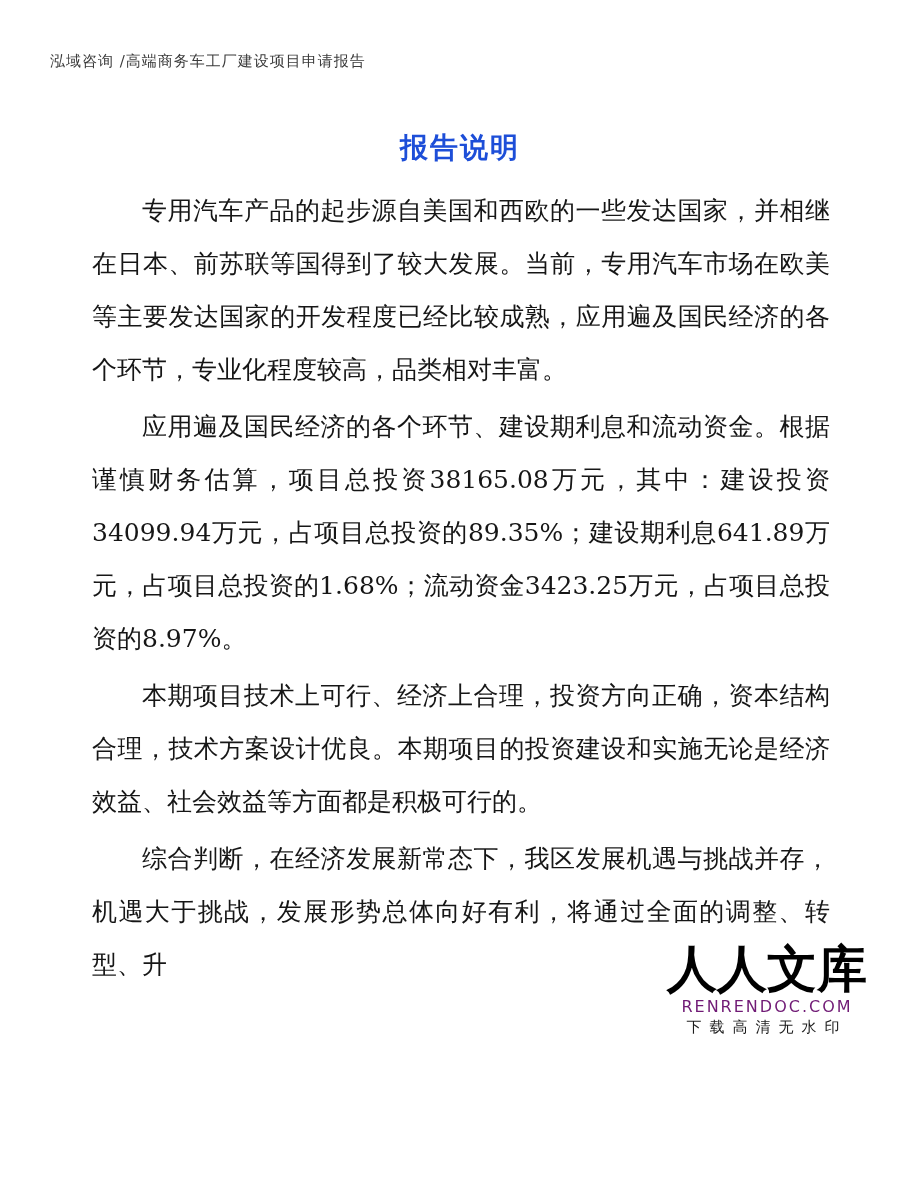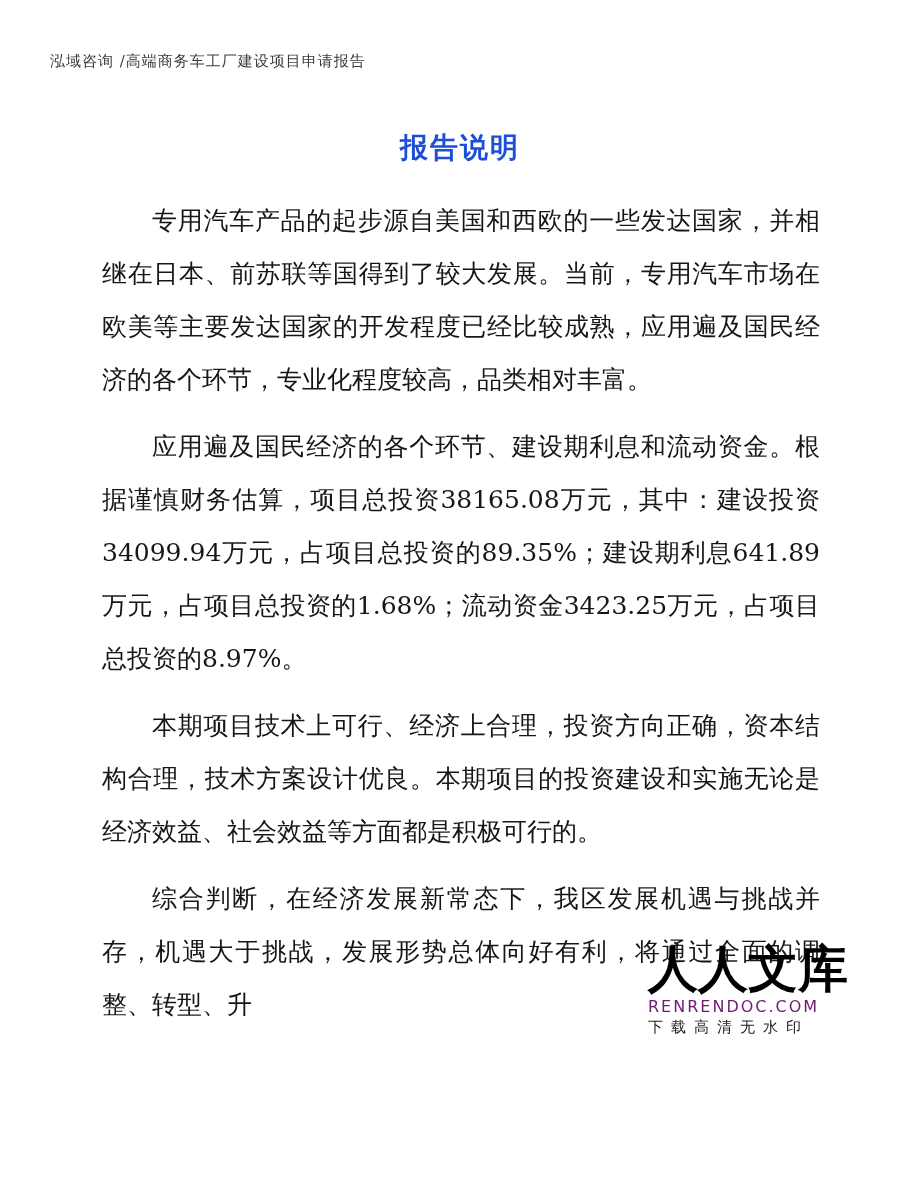--- a/index.html
+++ b/index.html
@@ -40,27 +40,28 @@
     left: 88px;
     top: 180px;
     width: 746px;
     font-size: 25px;
     line-height: 53px;
     color: #161616;
     text-align: justify;
   }
   .doc-body p {
     text-indent: 2em;
-    margin: 14px;
+    margin: 4px;
   }
   .watermark {
     position: absolute;
     left: 648px;
     top: 944px;
     width: 238px;
+    text-align: center;
     pointer-events: none;
   }
   .wm-brand {
     font-family: "DejaVu Serif", serif;
     font-size: 50px;
     font-weight: 700;
     line-height: 1.0;
     color: #000000;
     letter-spacing: 0px;
     white-space: nowrap;

